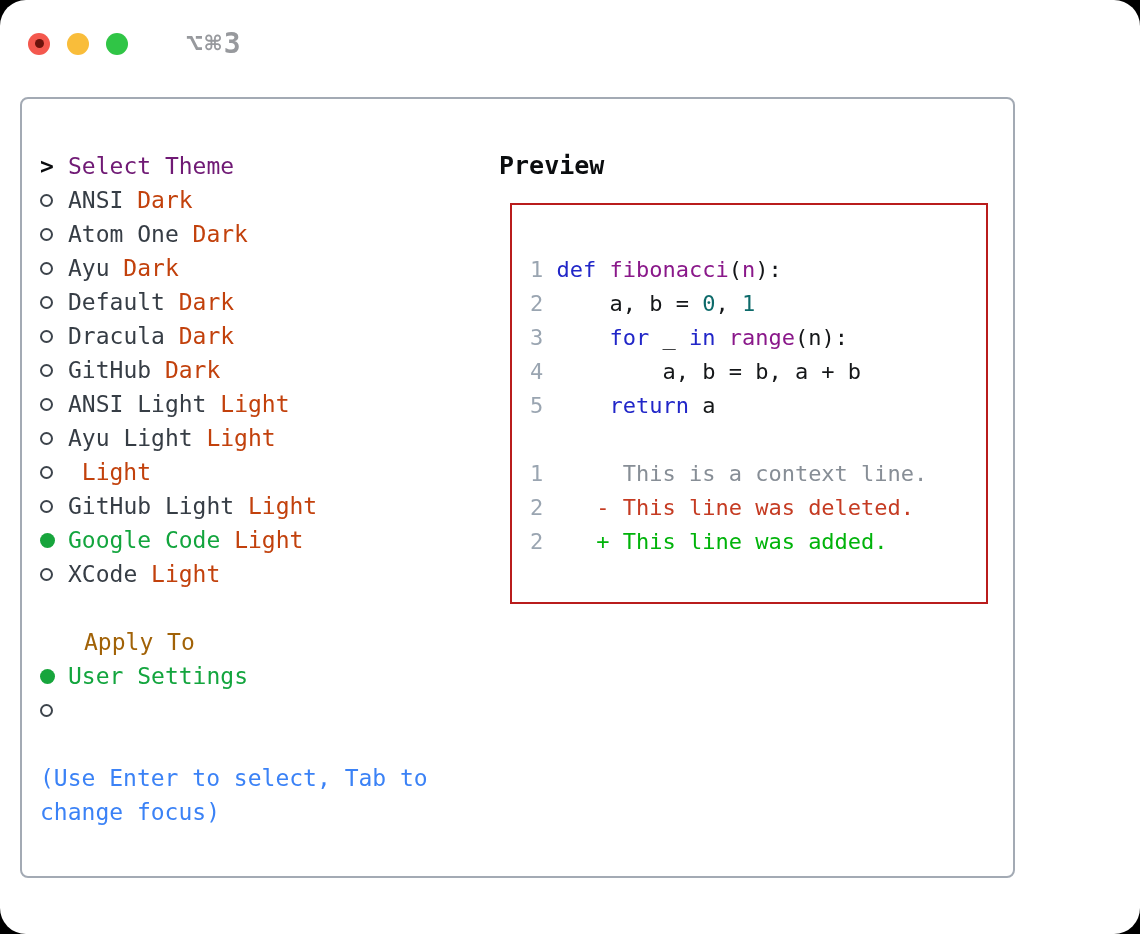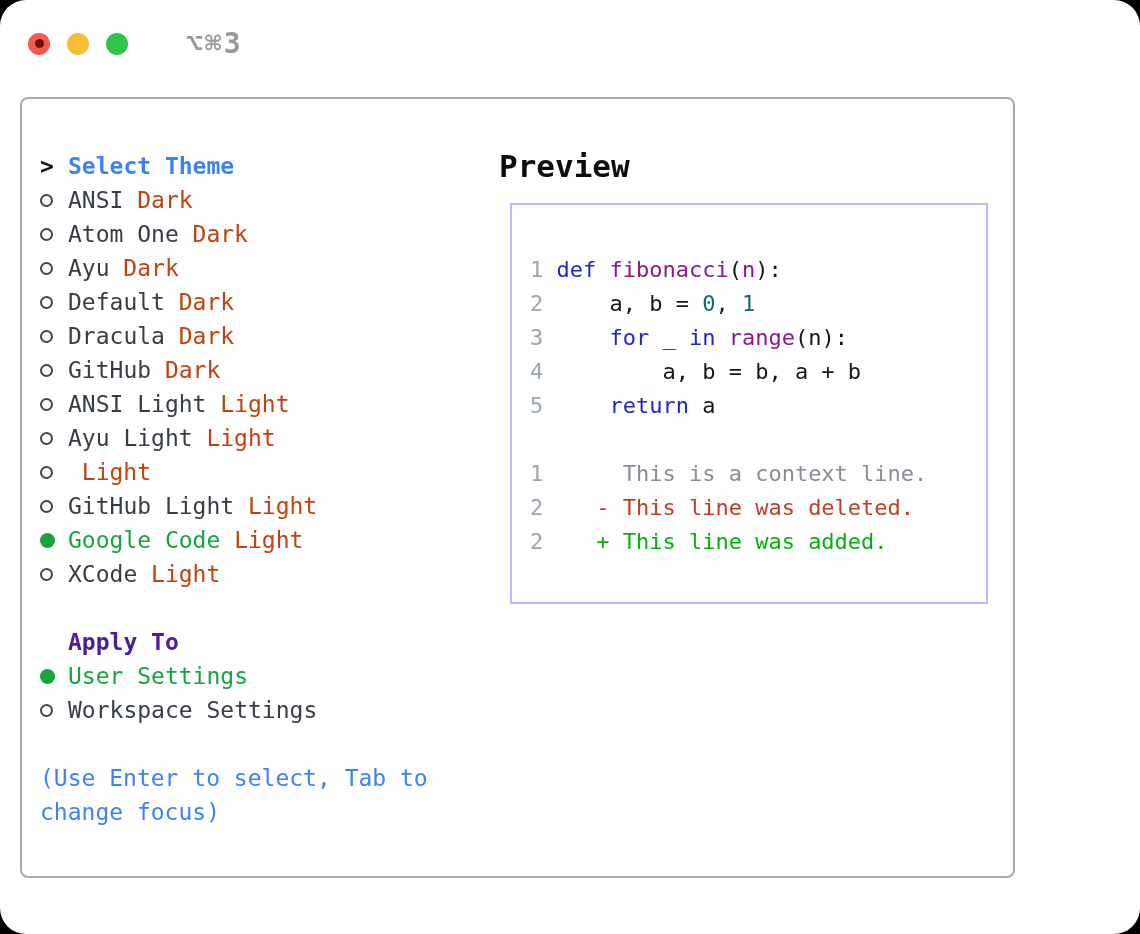--- a/index.html
+++ b/index.html
@@ -20,35 +20,35 @@
   
   .panel { position:absolute; left:20px; top:97px; width:995px; height:781px;
            border:2px solid #a3aab4; border-radius:8px; background:#fff; }
 
   
   .left-col { position:absolute; left:18px; top:50px; width:440px;
               font-size:23px; line-height:34px; }
   .row { display:flex; align-items:center; height:34px; }
   .marker-col { width:28px; display:flex; align-items:center; flex:none; }
   .cursor { font-weight:bold; color:#0b0d0f; }
-  .hdr-label { font-weight:bold; color:#3b82f6; }
+  .hdr-label { font-weight:normal; color:#701a75; }
   .circle { width:13px; height:13px; border:2px solid #3d444c; border-radius:50%; }
   .circle.sel { width:15px; height:15px; border:none; background:#17a53c; }
   .name { color:#363d45; white-space:pre; }
   .name.sel { color:#13a53e; }
   .variant { color:#c2410c; margin-left:0.6em; white-space:pre; }
   .spacer { height:34px; }
-  .apply-header { margin-left:28px; color:#4c1d95; height:34px;font-weight:bold; }
+  .apply-header { margin-left:44px; color:#a16207; height:34px; }
   .help { margin-top:34px; width:420px; color:#3b82f6; }
 
   
   .preview-label { position:absolute; left:477px; top:50px; height:34px; line-height:34px;
-                   font-size:31px; font-weight:bold; color:#0b0d0f; }
+                   font-size:25px; font-weight:bold; color:#0b0d0f; }
   .preview-box { position:absolute; left:488px; top:104px; width:478px; height:401px;
-                 border:2px solid #c4b5fd; background:#fff; overflow:hidden; }
+                 border:2px solid #b91c1c; background:#fff; overflow:hidden; }
   .code { padding:48px 0 0 18px; font-size:22px; line-height:34px; }
   .code-line { height:34px; white-space:pre; }
   .lineno { display:inline-block; width:1ch; margin-right:1ch; color:#9aa5b1; }
   .code-text { color:#151719; }
   .tk-kw  { color:#2126c8; }
   .tk-fn  { color:#8a188a; }
   .tk-num { color:#0d6a6a; }
   .tk-ctx { color:#878e96;text-align:right; }
   .tk-del { color:#c53b22; }
   .tk-add { color:#00b30a; }
@@ -169,21 +169,20 @@
           <div class="row">
             <span class="marker-col">
               <span class="circle sel"></span>
             </span>
             <span class="name sel">User Settings</span>
           </div>
           <div class="row">
             <span class="marker-col">
               <span class="circle"></span>
             </span>
-            <span class="name">Workspace Settings</span>
           </div>
         </div>
 
       <div class="help">(Use Enter to select, Tab to change focus)</div>
     </div>
 
     <div class="preview-label">Preview</div>
 
     <div class="preview-box">
       <div class="code" id="code-block">

